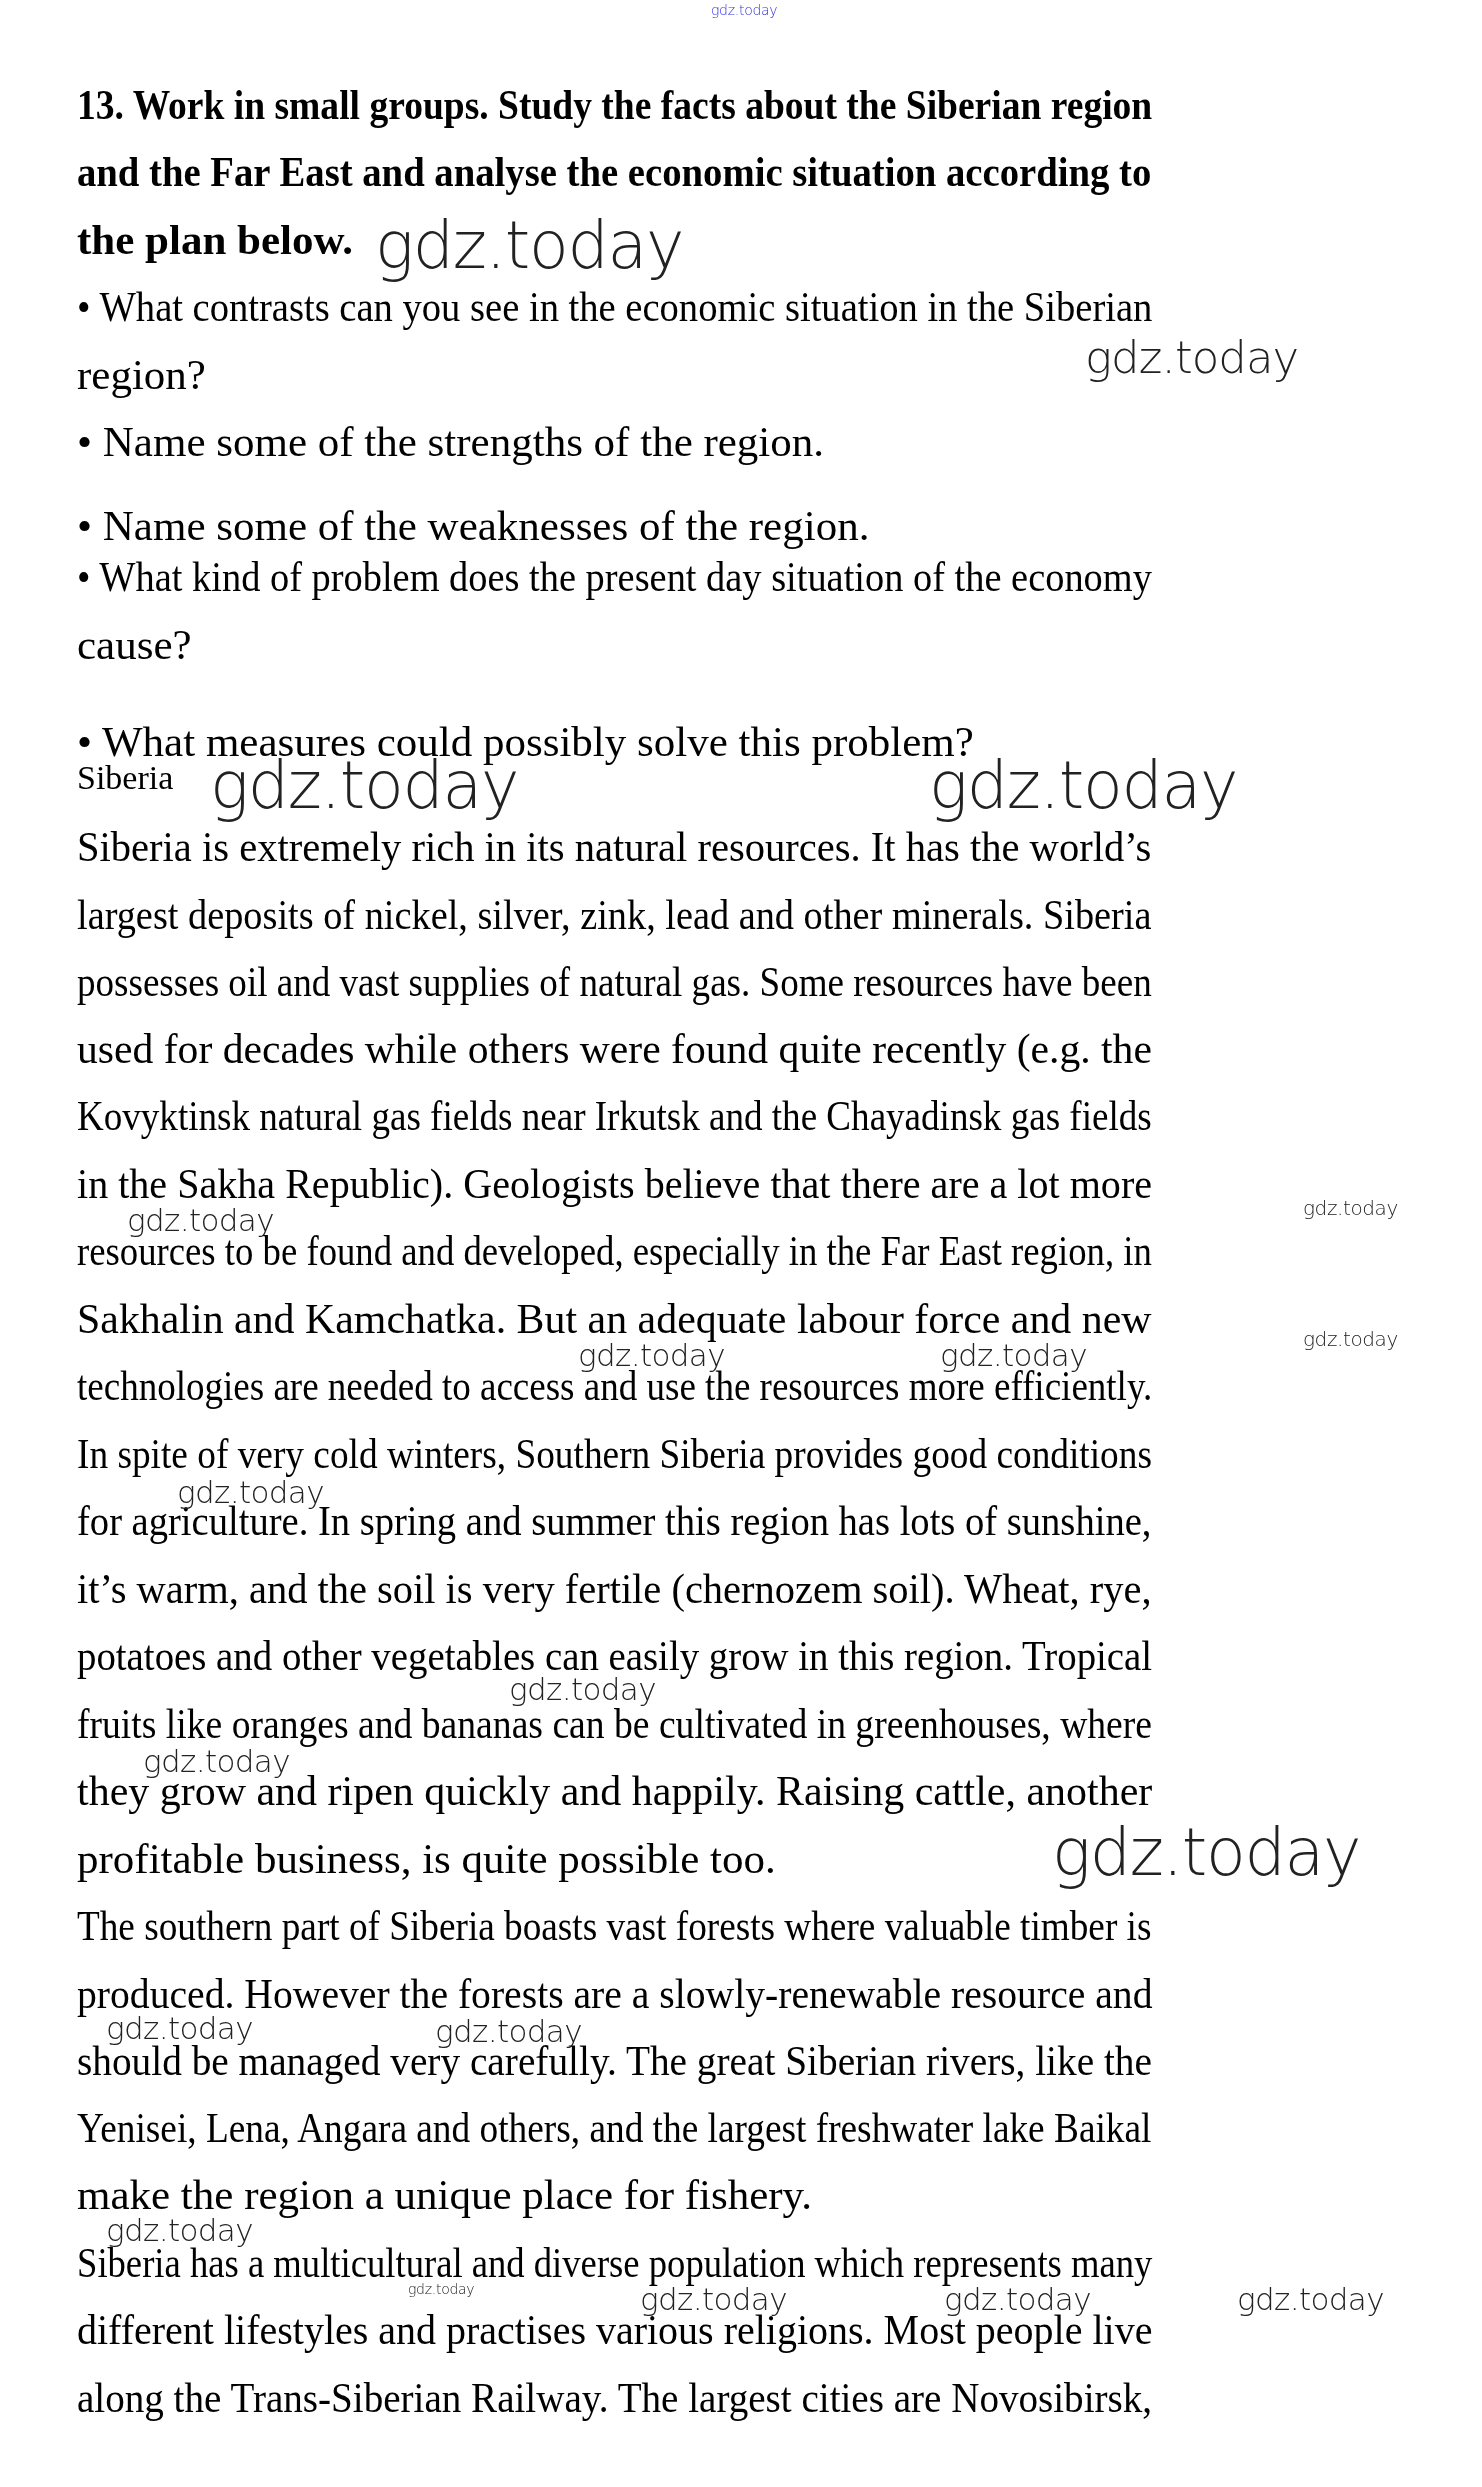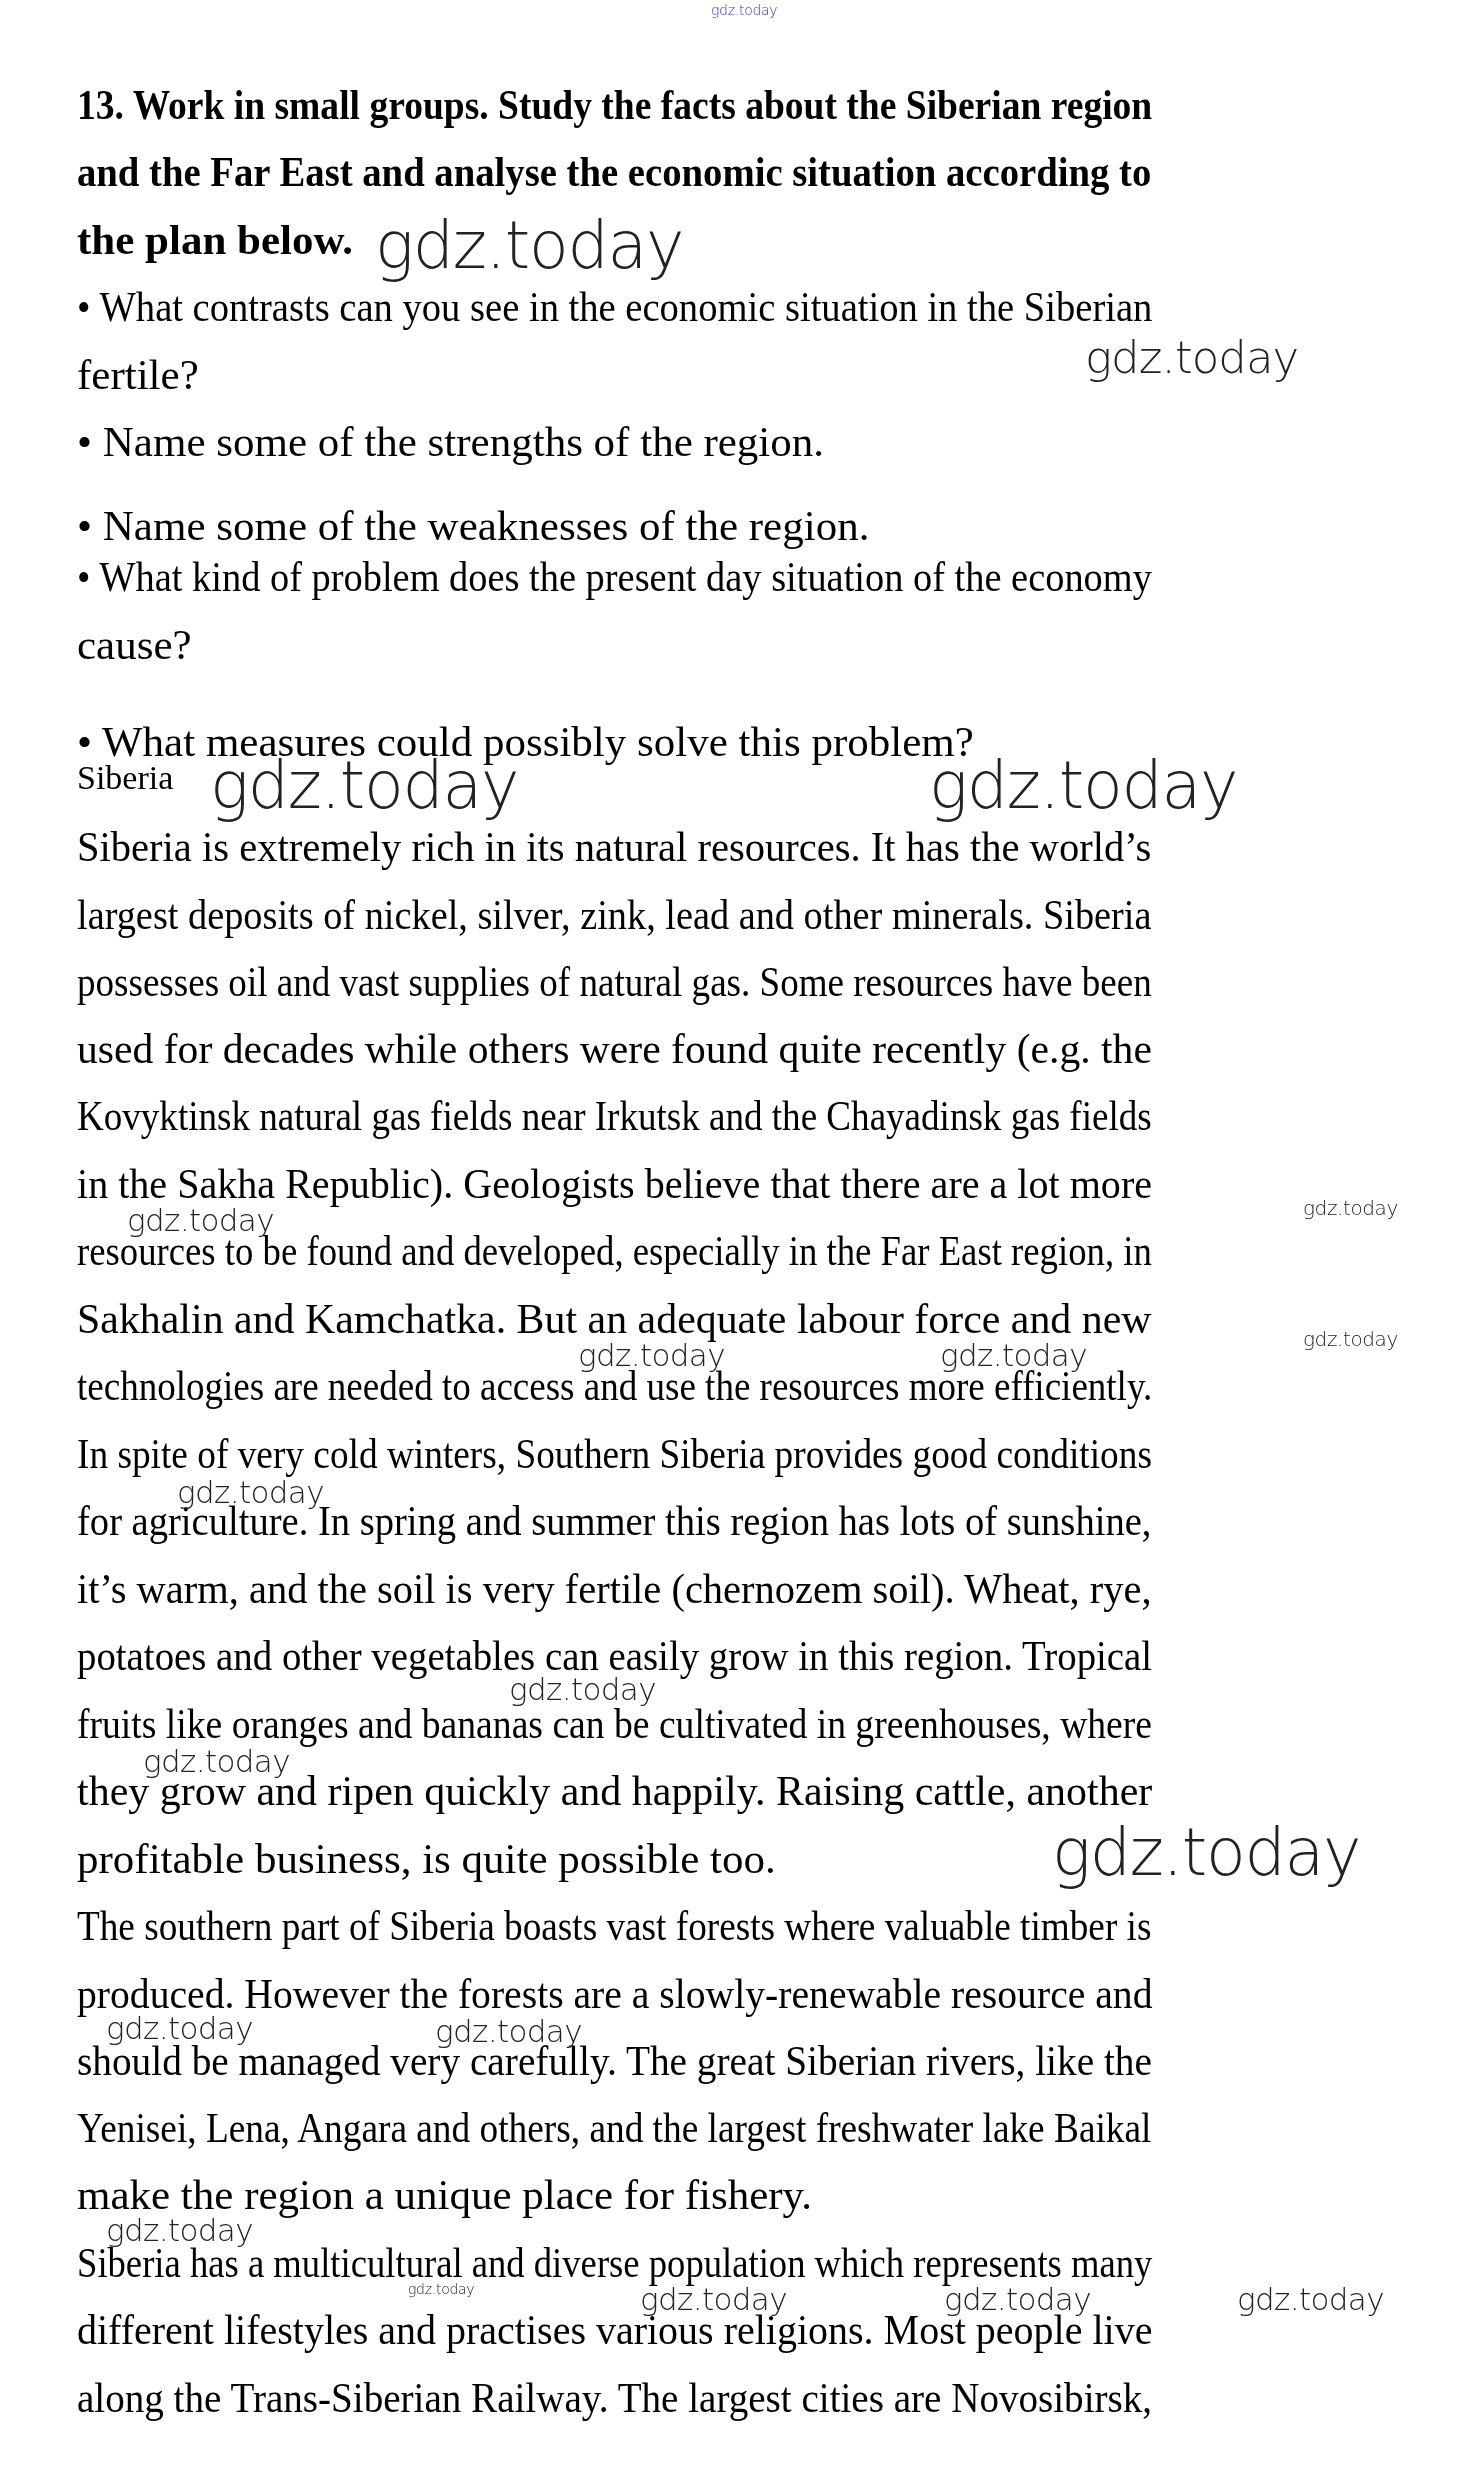--- a/index.html
+++ b/index.html
@@ -23,21 +23,21 @@
 <div class="wm top" style="left:711px; top:1.5px;">gdz.today</div>
 
 <div>
   <div class="line bold" style="top: 83px; transform: scaleX(0.873);">13. Work in small groups. Study the facts about the Siberian region</div>
   <div class="line bold" style="top: 150px; transform: scaleX(0.9);">and the Far East and analyse the economic situation according to</div>
   <div class="line bold" style="top:218px;">the plan below.</div>
 </div>
 
 <div>
   <div class="line" style="top: 285px; transform: scaleX(0.897);">• What contrasts can you see in the economic situation in the Siberian</div>
-  <div class="line" style="top:353px;">fertile?</div>
+  <div class="line" style="top:353px;">region?</div>
   <div class="line" style="top:420px;">• Name some of the strengths of the region.</div>
   <div class="line" style="top:488px;margin-top:16px;">• Name some of the weaknesses of the region.</div>
   <div class="line" style="top: 555px; transform: scaleX(0.893);">• What kind of problem does the present day situation of the economy</div>
   <div class="line" style="top:623px;">cause?</div>
   <div class="line" style="top:704px;margin-top:16px;">• What measures could possibly solve this problem?</div>
 </div>
 
 <div class="line" style="top:761px; font-size:34px;">Siberia</div>
 
 <div>

